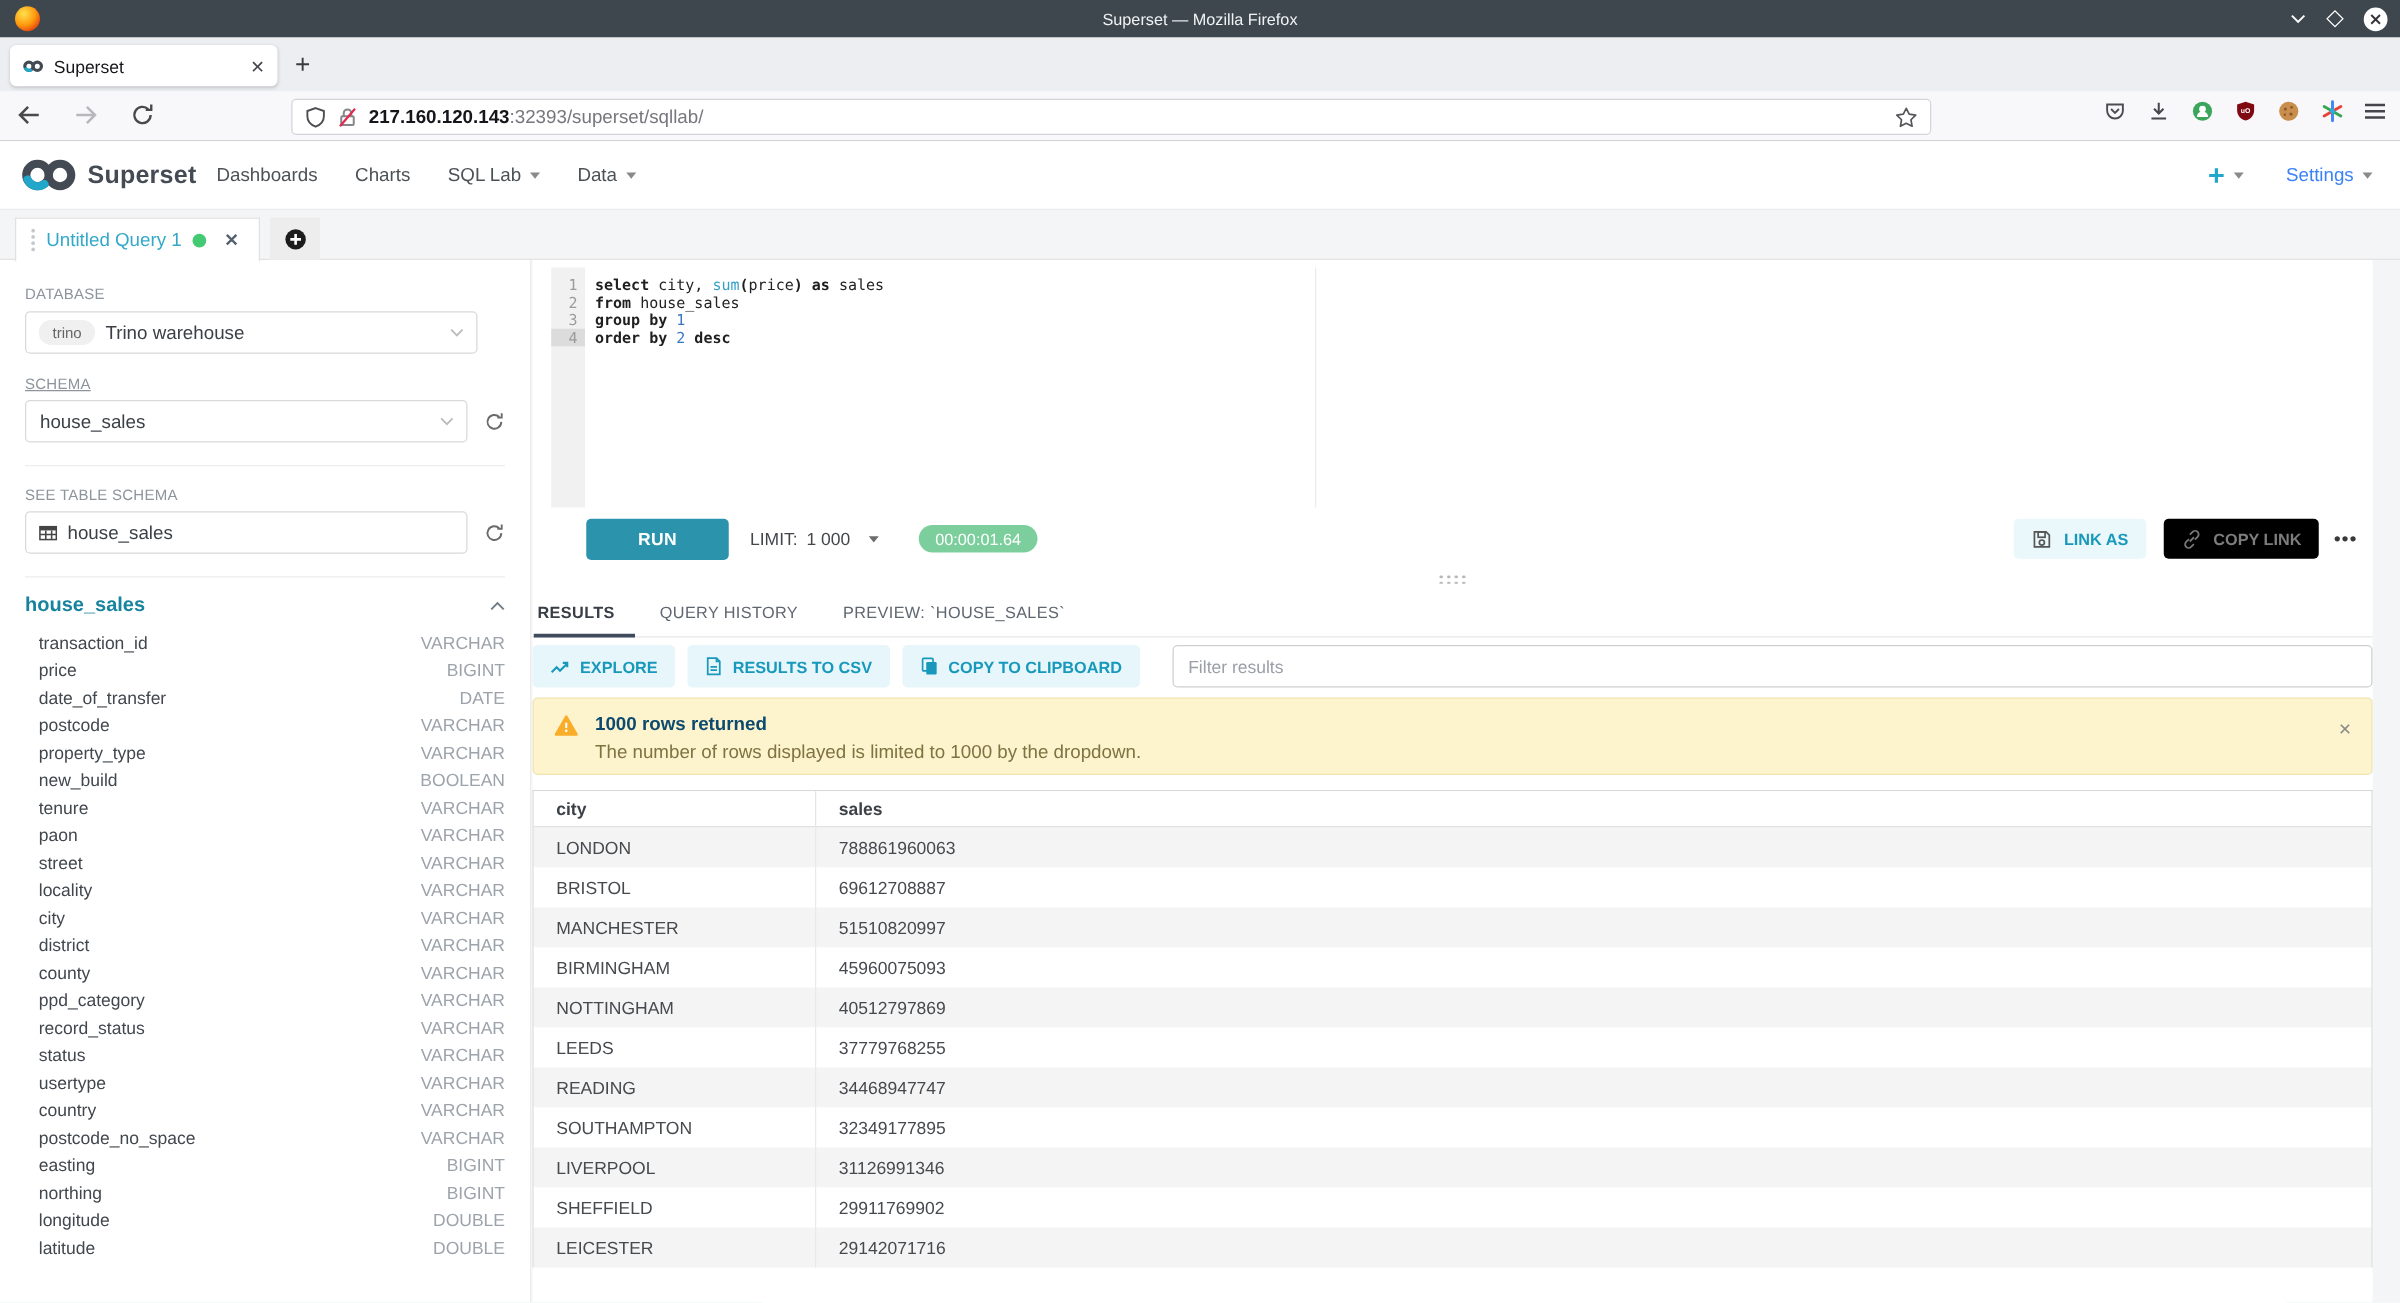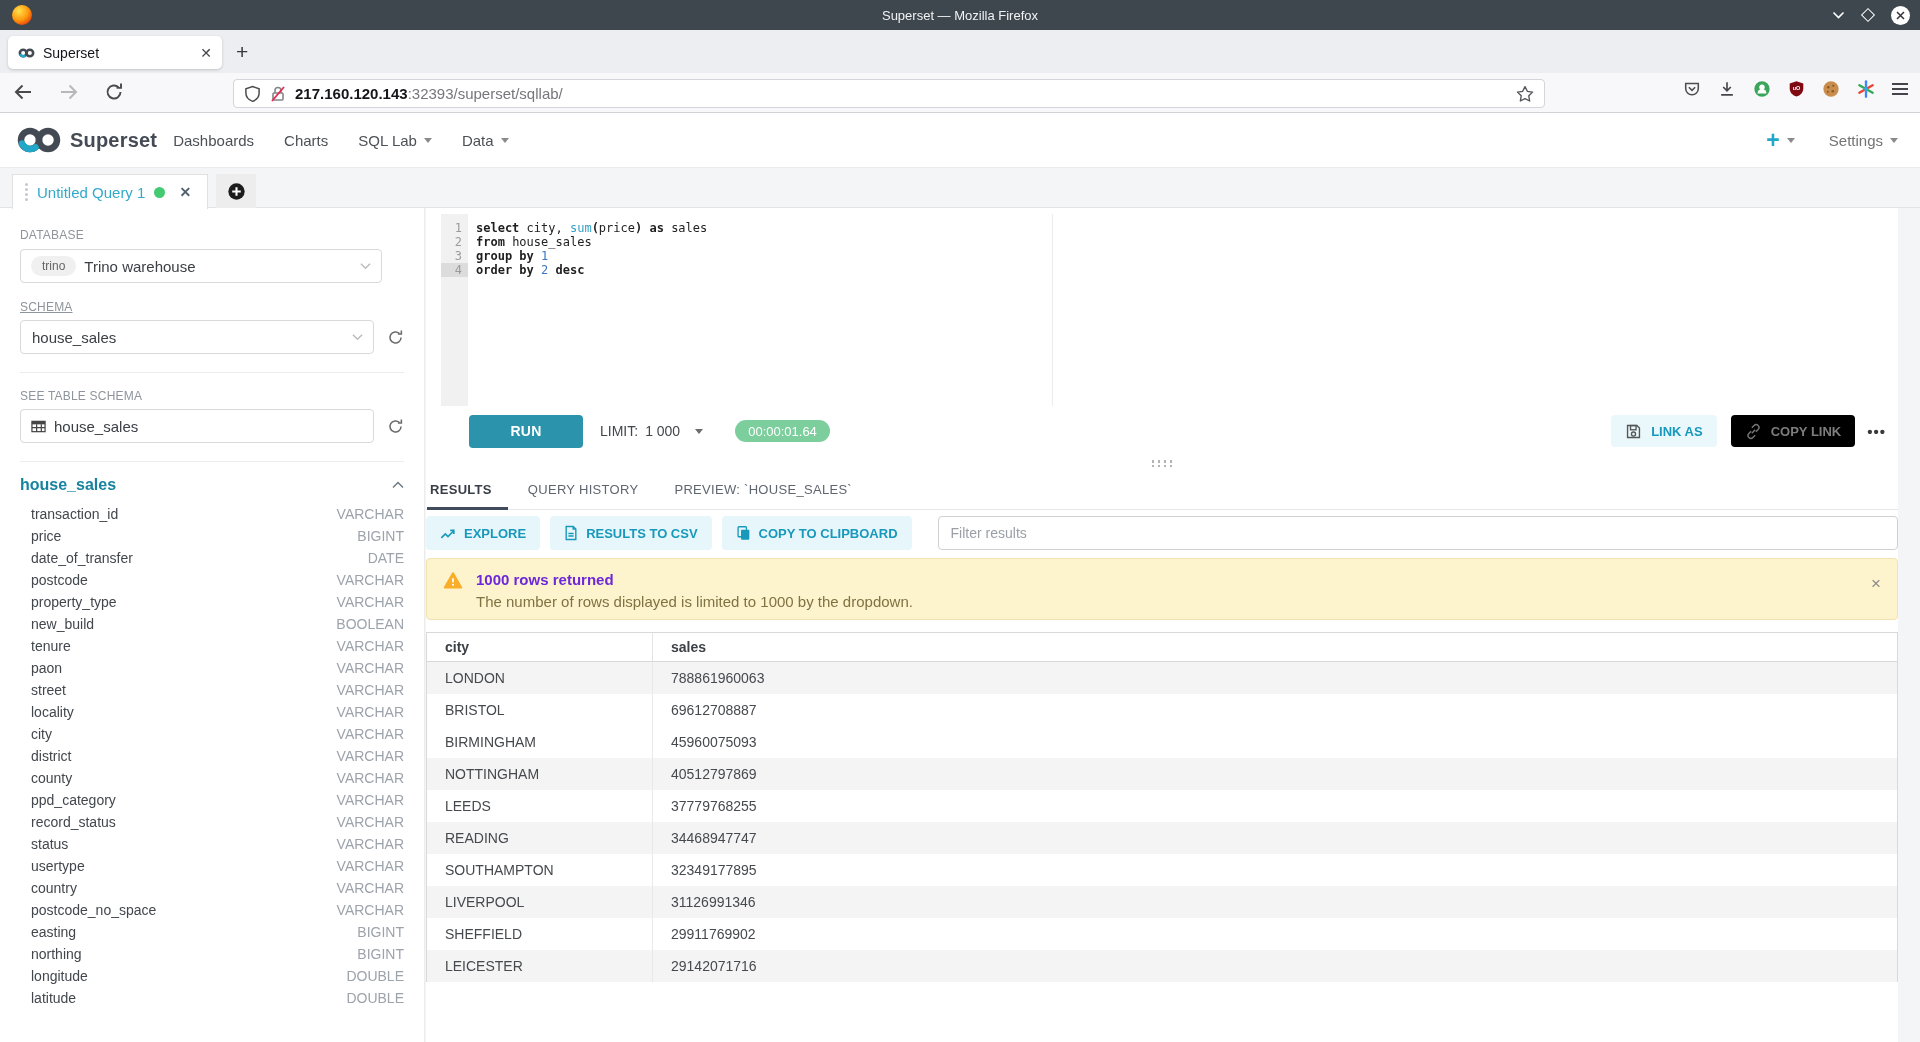--- a/index.html
+++ b/index.html
@@ -34,21 +34,21 @@
 
   
   .snav { position:absolute; left:0; top:113px; right:0; height:55px; background:#fff; border-bottom:1px solid #ececec; display:flex; align-items:center; padding:0 22px 0 16px; }
   .brand-text { font-size:20px; font-weight:700; color:#454b54; margin-left:8px; letter-spacing:.2px; }
   .nav-items { display:flex; align-items:center; gap:30px; margin-left:16px; }
   .nav-item { font-size:15px; color:#4c5156; display:flex; align-items:center; cursor:pointer; }
   .caret { width:0; height:0; border-left:4px solid transparent; border-right:4px solid transparent; border-top:5px solid #8a8a8a; display:inline-block; margin-left:7px; }
   .snav-right { margin-left:auto; display:flex; align-items:center; gap:34px; }
   .add-btn { display:flex; align-items:center; }
   .add-plus { color:#20a7c9; font-size:23px; font-weight:700; line-height:20px; }
-  .settings { font-size:15px; color:#737373; display:flex; align-items:center; }
+  .settings { font-size:15px; color:#3b82f6; display:flex; align-items:center; }
 
   
   .workspace { position:absolute; left:0; top:168px; right:0; bottom:0; background:#f4f5f6; }
   .qtabstrip { position:absolute; left:0; top:0; right:0; height:40px; border-bottom:1px solid #e3e3e3; background:#f4f5f6; }
   .qtab { position:absolute; left:12px; top:6px; width:196px; height:35px; background:#fff; border:1px solid #e1e1e1; border-bottom:none; display:flex; align-items:center; padding:0 12px; z-index:2; }
   .grip { display:flex; flex-direction:column; gap:2px; margin-right:9px; }
   .grip i { width:3px; height:3px; border-radius:50%; background:#c3c9cf; }
   .qtab-title { font-size:15px; color:#33a9c9; }
   .qtab-dot { width:11px; height:11px; border-radius:50%; background:#43ca72; margin-left:9px; }
   .qtab-close { margin-left:14px; color:#53606c; font-size:14px; font-weight:700; }
@@ -108,21 +108,21 @@
   .rtab.active::after { content:""; position:absolute; left:-3px; right:-8px; bottom:-1px; height:3px; background:#414b5e; }
 
   .actionrow { display:flex; align-items:center; margin-top:6px; gap:10px; }
   .act-btn { height:34px; background:#e7f6fa; border:none; border-radius:4px; display:flex; align-items:center; gap:8px; padding:0 14px; color:#1899bc; font-size:13px; font-weight:700; }
   .filter-input { flex:1; height:34px; margin-left:16px; border:1px solid #d0d0d0; border-radius:4px; font-size:14px; padding:0 12px; color:#333; font-family:"Liberation Sans", sans-serif; }
   .filter-input::placeholder { color:#9aa0a6; }
 
   .banner { margin-top:8px; height:62px; background:#fdf3cd; border:1px solid #f0e3b0; border-radius:4px; position:relative; padding:12px 20px 0 16px; }
   .banner-row { display:flex; align-items:flex-start; gap:13px; }
   .banner-texts { display:flex; flex-direction:column; gap:5px; }
-  .banner-title { font-size:15px; font-weight:700; color:#6d28d9; }
+  .banner-title { font-size:15px; font-weight:700; color:#0c4a6e; }
   .banner-msg { font-size:15px; color:#7f7342; }
   .banner-close { position:absolute; right:16px; top:18px; color:#8a8a8a; font-size:17px; line-height:14px; }
 
   .rtable { margin-top:12px; border:1px solid #d9d9d9; border-bottom:none; }
   .thead { display:flex; height:29px; align-items:center; border-bottom:1px solid #d9d9d9; background:#fff; }
   .th { font-size:14px; font-weight:700; color:#3c4147; padding-left:18px; }
   .th:first-child { width:226px; border-right:1px solid #e4e4e4; height:100%; display:flex; align-items:center; }
   .tr { display:flex; height:32px; align-items:center; background:#fff; }
   .tr.odd { background:#f4f4f4; }
   .td { font-size:14px; color:#46494d; padding-left:18px; }
@@ -595,20 +595,24 @@
           </div>
         <div>
             <div class="tr odd">
               <div class="td">LONDON</div>
               <div class="td">788861960063</div>
             </div>
             <div class="tr">
               <div class="td">BRISTOL</div>
               <div class="td">69612708887</div>
             </div>
+            <div class="tr odd">
+              <div class="td">MANCHESTER</div>
+              <div class="td">51510820997</div>
+            </div>
             <div class="tr">
               <div class="td">BIRMINGHAM</div>
               <div class="td">45960075093</div>
             </div>
             <div class="tr odd">
               <div class="td">NOTTINGHAM</div>
               <div class="td">40512797869</div>
             </div>
             <div class="tr">
               <div class="td">LEEDS</div>

